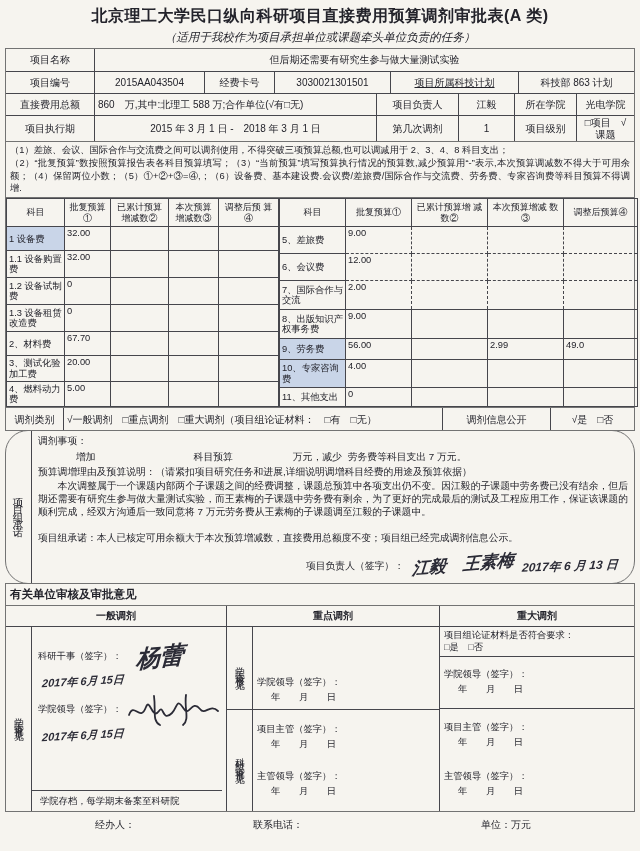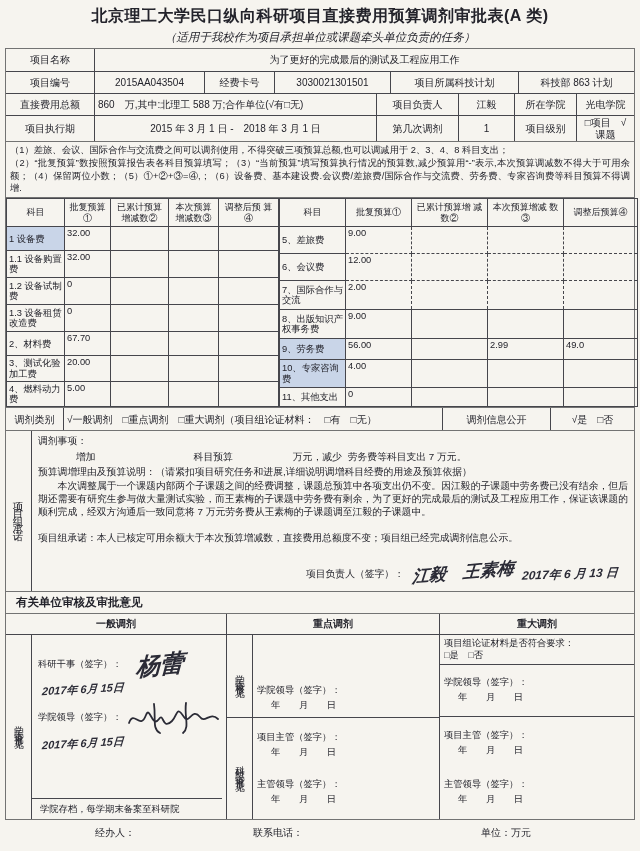--- a/index.html
+++ b/index.html
@@ -21,21 +21,21 @@
 
   
   .irow { display:flex; border-top:1px solid #46464c; min-height:22px; font-size:10px; }
   .irow:first-child { border-top:none; }
   .ic { border-left:1px solid #46464c; display:flex; align-items:center; padding:1px 3px; line-height:1.15; }
   .ic:first-child { border-left:none; }
   .lab { justify-content:center; text-align:center; }
   .center { justify-content:center; text-align:center; }
   .left { justify-content:flex-start; }
   .w88{width:88px;flex:none;} .w110{width:110px;flex:none;} .w70{width:70px;flex:none;}
-  .w116{width:116px;flex:none;} .w128{width:128px;flex:none;} .w282{width:282px;flex:none;}
+  .w116{width:116px;flex:none;} .w128{width:128px;flex:none;text-decoration:underline;} .w282{width:282px;flex:none;}
   .w82{width:82px;flex:none;} .w56{width:56px;flex:none;} .w62{width:62px;flex:none;}
   .flex1{flex:1;}
 
   
   .notes { padding:2px 4px; font-size:9.3px; line-height:1.38; text-align:justify; }
 
   
   .budget { display:flex; }
   table.bt { border-collapse:collapse; table-layout:fixed; font-size:9.3px; }
   table.bt th, table.bt td { border:1px solid #46464c; padding:1px 2px; overflow:hidden; }
@@ -44,42 +44,42 @@
   table.bt td.subj { text-align:left; vertical-align:middle; }
   table.bt td.val { text-align:left; }
   #bt-left { border-right:none; }
   .hl { background:#c9d5e8; }
 
   
   .trow { display:flex; min-height:24px; font-size:10px; }
   .w57{width:57px;flex:none;} .w108{width:108px;flex:none;} .w84{width:84px;flex:none;}
 
   
-  .commit { display:flex; }
+  .commit { display:flex;border-radius:23px; }
   .vstrip {
     width:26px; flex:none; border-right:1px solid #46464c;
     writing-mode:vertical-rl; text-orientation:upright;
     display:flex; align-items:center; justify-content:center;
     font-size:10.5px; letter-spacing:7px; padding:6px 0;
   }
   .commit-body { flex:1; padding:3px 6px 4px 6px; font-size:9.8px; line-height:1.35; position:relative; }
   .matter-line { display:flex; margin:2px 0 2px 0; }
   .mp0{margin-left:38px;} .mp1{margin-left:98px;} .mp2{margin-left:60px;} .mp3{margin-left:6px;} .mp4{}
   .para { text-indent:2em; text-align:justify; margin-top:1px; }
   .promise { margin-top:12px; }
-  .signline { display:flex; align-items:center; justify-content:flex-end; margin-top:17px; margin-right:10px; height:26px;text-align:right; }
+  .signline { display:flex; align-items:center; justify-content:flex-end; margin-top:9px; margin-right:10px; height:26px;text-align:right; }
 
   
   .hw { font-style:italic; font-weight:bold; color:#2b2b36; display:inline-block; transform:rotate(-3deg) skewX(-6deg); }
   .hw-lg { font-size:17px; margin:0 8px; transform:rotate(-5deg) skewX(-10deg); }
   .hw-date { font-size:12px; transform:rotate(-2deg) skewX(-6deg); }
   .hw-name { font-size:24px; margin-left:14px; transform:rotate(-6deg) skewX(-8deg); }
 
   
-  .rtitle { font-size:11.5px; font-weight:bold; padding:3px 10px; }
+  .rtitle { font-size:11.5px; font-weight:bold; padding:3px 4px; }
   .review { }
   .rhead { display:flex; font-size:10px; font-weight:bold; }
   .rh { flex:none; border-left:1px solid #46464c; height:20px; display:flex; align-items:center; justify-content:center; }
   .rh:first-child { border-left:none;text-align:right; }
   .w220{width:220px;} .w213{width:213px;} .w197{flex:1;}
   .rbody { display:flex; border-top:1px solid #46464c; height:185px; font-size:9.3px; }
   .rcol { border-left:1px solid #46464c; display:flex; }
   .rcol:first-child { border-left:none; }
 
   .general { }
@@ -117,21 +117,21 @@
 <body>
 
 <div class="page">
 
   <div class="title">北京理工大学民口纵向科研项目直接费用预算调剂审批表(A 类)</div>
   <div class="subtitle">（适用于我校作为项目承担单位或课题牵头单位负责的任务）</div>
 
   <div class="box">
     <div class="irow">
       <div class="ic lab w88">项目名称</div>
-      <div class="ic center flex1">为了更好的完成最后的测试及工程应用工作</div>
+      <div class="ic center flex1">但后期还需要有研究生参与做大量测试实验</div>
     </div>
     <div class="irow">
       <div class="ic lab w88">项目编号</div>
       <div class="ic center w110">2015AA043504</div>
       <div class="ic lab w70">经费卡号</div>
       <div class="ic center w116">3030021301501</div>
       <div class="ic lab w128">项目所属科技计划</div>
       <div class="ic center flex1">科技部 863 计划</div>
     </div>
     <div class="irow">

